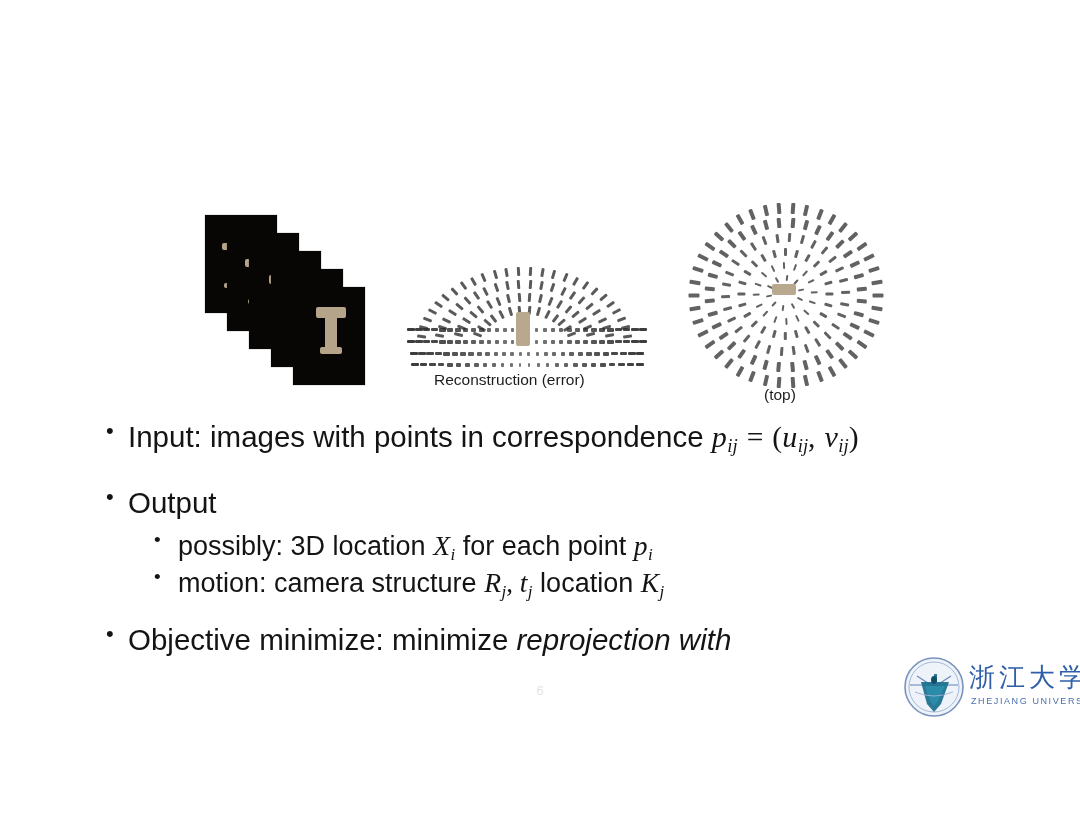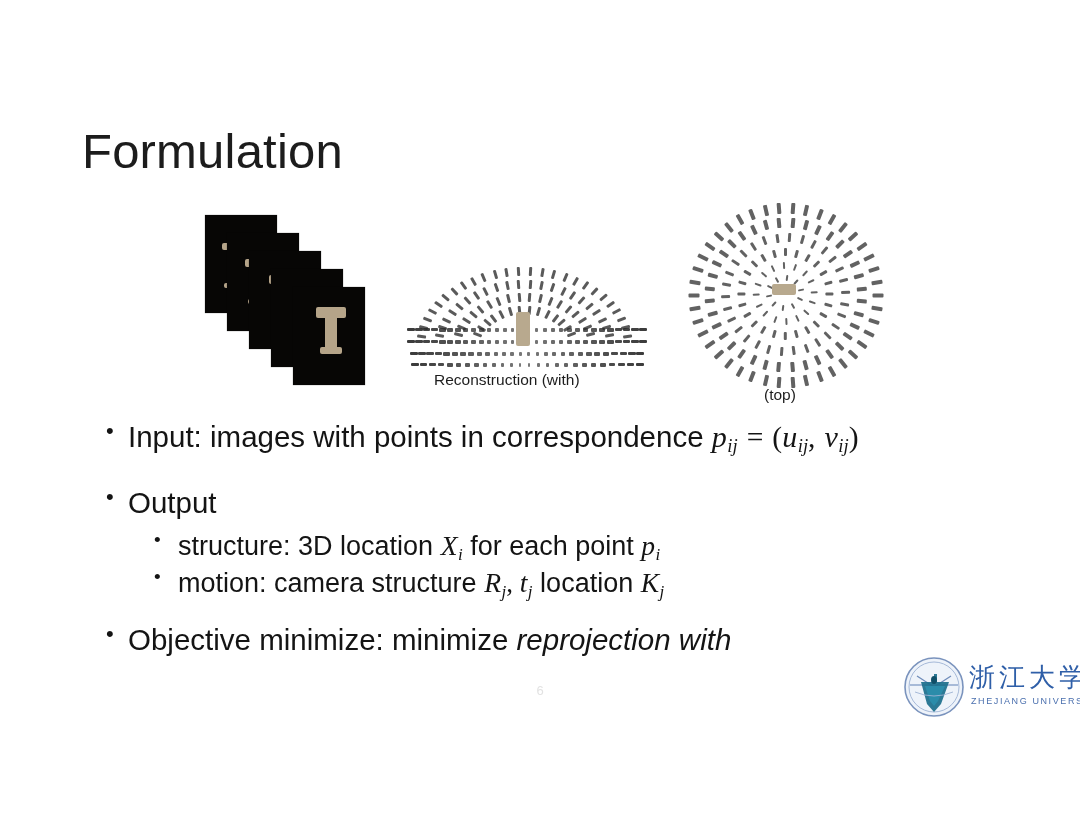--- a/index.html
+++ b/index.html
@@ -238,21 +238,20 @@
     letter-spacing: 1.6px;
     white-space: nowrap;
     font-family: "Liberation Sans", sans-serif;
   }
 </style>
 </head>
 <body>
 
 <div id="slide">
 
-  <div id="title">Formulation</div>
 
   <div id="figures">
 
     <div id="img-stack">
         <div class="photo" style="left: 0px; top: 0px; background: rgb(7, 6, 5); z-index: 1;">
           <div class="rook rook-head" style="left: 16.64px; top: 27.6px; width: 18.72px; height: 7.2px;"></div>
           <div class="rook rook-body" style="left: 22.04px; top: 36.6px; width: 7.92px; height: 23.04px;"></div>
           <div class="rook rook-base" style="left: 18.8px; top: 67.6px; width: 14.4px; height: 5.04px;"></div>
         </div>
         <div class="photo" style="left: 22px; top: 18px; background: rgb(7, 6, 5); z-index: 2;">
@@ -632,40 +631,40 @@
         <div class="cam" style="left: 91.4991px; top: 88.5762px; width: 2px; height: 6px; opacity: 0.74; transform: rotate(295deg);"></div>
         <div class="cam" style="left: 98.243px; top: 81.7058px; width: 2px; height: 6px; opacity: 0.74; transform: rotate(331deg);"></div>
         <div class="cam" style="left: 107.95px; top: 79.9133px; width: 2px; height: 6px; opacity: 0.74; transform: rotate(367deg);"></div>
         <div class="cam" style="left: 116.912px; top: 83.8834px; width: 2px; height: 6px; opacity: 0.74; transform: rotate(403deg);"></div>
         <div class="cam" style="left: 121.706px; top: 92.0997px; width: 2px; height: 6px; opacity: 0.74; transform: rotate(439deg);"></div>
         <div class="mini-obj" style="left: 94px; top: 89px; width: 24px; height: 11px; border-radius: 2px;"></div>
       </div>
 
   </div>
 
-  <div class="cap" id="cap-side">Reconstruction (with)</div>
+  <div class="cap" id="cap-side">Reconstruction (error)</div>
   <div class="cap" id="cap-top">(top)</div>
 
   <div id="body">
 
     <div class="row" style="top:0px;">
       <div class="bullet-l1">
         <span>Input: images with points in correspondence </span><span class="mathv"><span>p</span><sub>ij</sub></span><span class="sp"></span><span class="mathop">=</span><span class="sp"></span><span class="mathop">(</span><span class="mathv"><span>u</span><sub>ij</sub></span><span class="mathop">,</span><span class="sp"></span><span class="mathv"><span>v</span><sub>ij</sub></span><span class="mathop">)</span>
       </div>
     </div>
 
     <div class="row" style="top:66px;">
       <div class="bullet-l1">
         <span>Output</span>
       </div>
     </div>
 
     <div class="row" style="top:110px;">
       <div class="bullet-l2">
-        <span>structure: 3D location </span><span class="mathv"><span>X</span><sub>i</sub></span><span> for each point </span><span class="mathv"><span>p</span><sub>i</sub></span>
+        <span>possibly: 3D location </span><span class="mathv"><span>X</span><sub>i</sub></span><span> for each point </span><span class="mathv"><span>p</span><sub>i</sub></span>
       </div>
     </div>
 
     <div class="row" style="top:147px;">
       <div class="bullet-l2">
         <span>motion: camera structure </span><span class="mathv"><span>R</span><sub>j</sub></span><span class="mathop">, </span><span class="mathv"><span>t</span><sub>j</sub></span><span> location </span><span class="mathv"><span>K</span><sub>j</sub></span>
       </div>
     </div>
 
     <div class="row" style="top:203px;">

